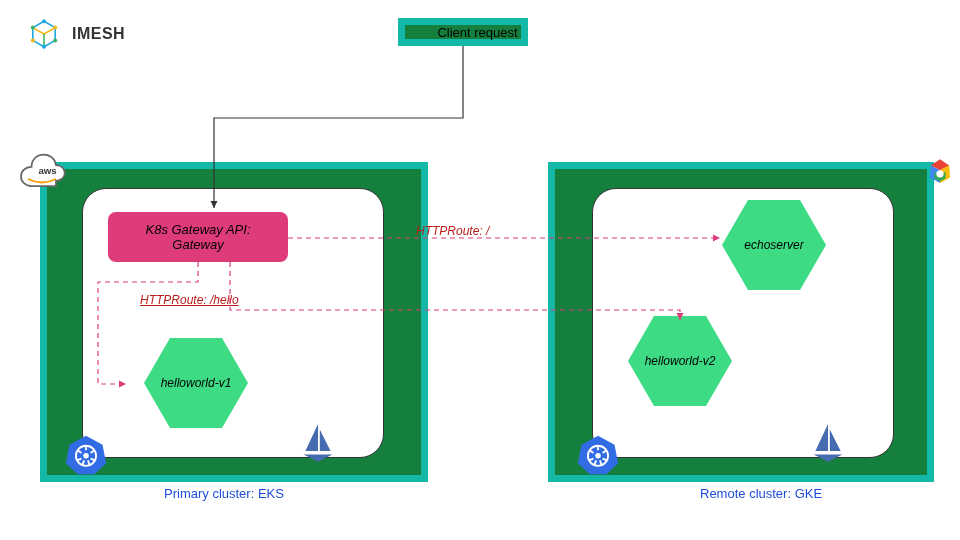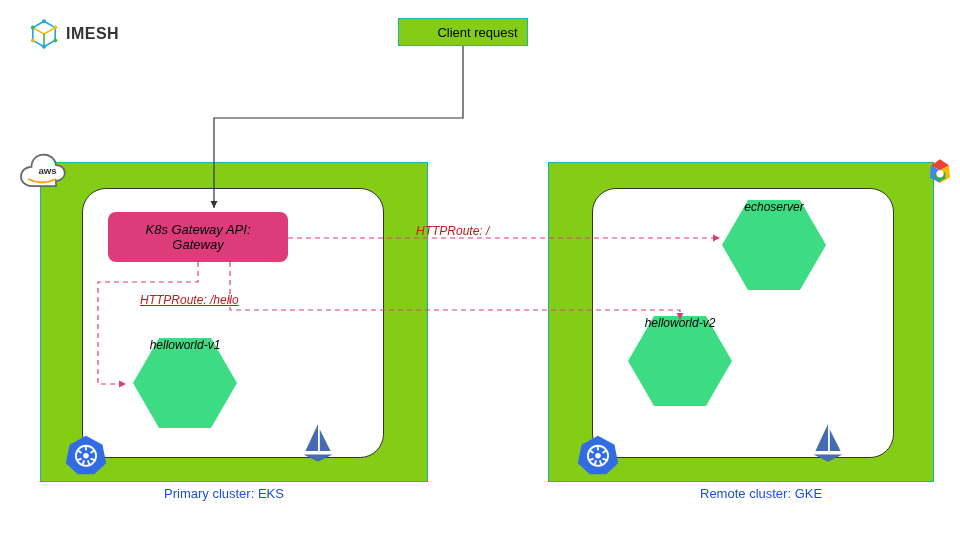--- a/index.html
+++ b/index.html
@@ -9,33 +9,33 @@
       position: relative;
       font-family: Arial, sans-serif;
       background: #fff;
     }
     .logo {
       position: absolute;
       top: 18px;
       left: 28px;
       display: flex;
       align-items: center;
-      gap: 6px;
+      gap: 12px;
     }
     .logo-icon { width: 32px; height: 32px; }
     .logo-text {
       font-weight: bold;
       font-size: 16px;
       color: #333;
       letter-spacing: 0.5px;
     }
     .box {
       position: absolute;
-      border: 1px solid #14b8a6;
-      background: #84cc16;
+      border: 7px solid #14b8a6;
+      background: #15803d;
       padding-left: 29px;
     }
     .inner-box {
       position: absolute;
       border: 1px solid #333;
       border-radius: 24px;
       background: #fff;
     }
     .pill {
       position: absolute;
@@ -49,21 +49,21 @@
       font-size: 13px;
       font-style: italic;
       padding: 6px 10px;
       text-align: center;
     }
     .hexagon {
       position: absolute;
       width: 104px;
       height: 90px;
       display: flex;
-      align-items: flex-start;
+      align-items: center;
       justify-content: center;
       font-style: italic;
       font-size: 12px;
       text-align: center;
       color: #000;
     }
     .hex-shape {
       position: absolute;
       inset: 0;
       background: #3ddc84;
@@ -149,21 +149,21 @@
 
 <div class="inner-box" style="top:188px; left:82px; width:302px; height:270px;"></div>
 
 <div class="inner-box" style="top:188px; left:592px; width:302px; height:270px;"></div>
 
 <div class="pill" style="top:212px; left:108px; width:180px; height:50px;">
   <span>K8s Gateway API:</span>
   <span>Gateway</span>
 </div>
 
-<div class="hexagon" style="top:338px; left:133px;">
+<div class="hexagon" style="top:338px; left:144px;">
   <div class="hex-border"></div>
   <div class="hex-shape"></div>
   <span class="hex-label">helloworld-v1</span>
 </div>
 
 <div class="hexagon" style="top:200px; left:722px;">
   <div class="hex-border"></div>
   <div class="hex-shape"></div>
   <span class="hex-label">echoserver</span>
 </div>

